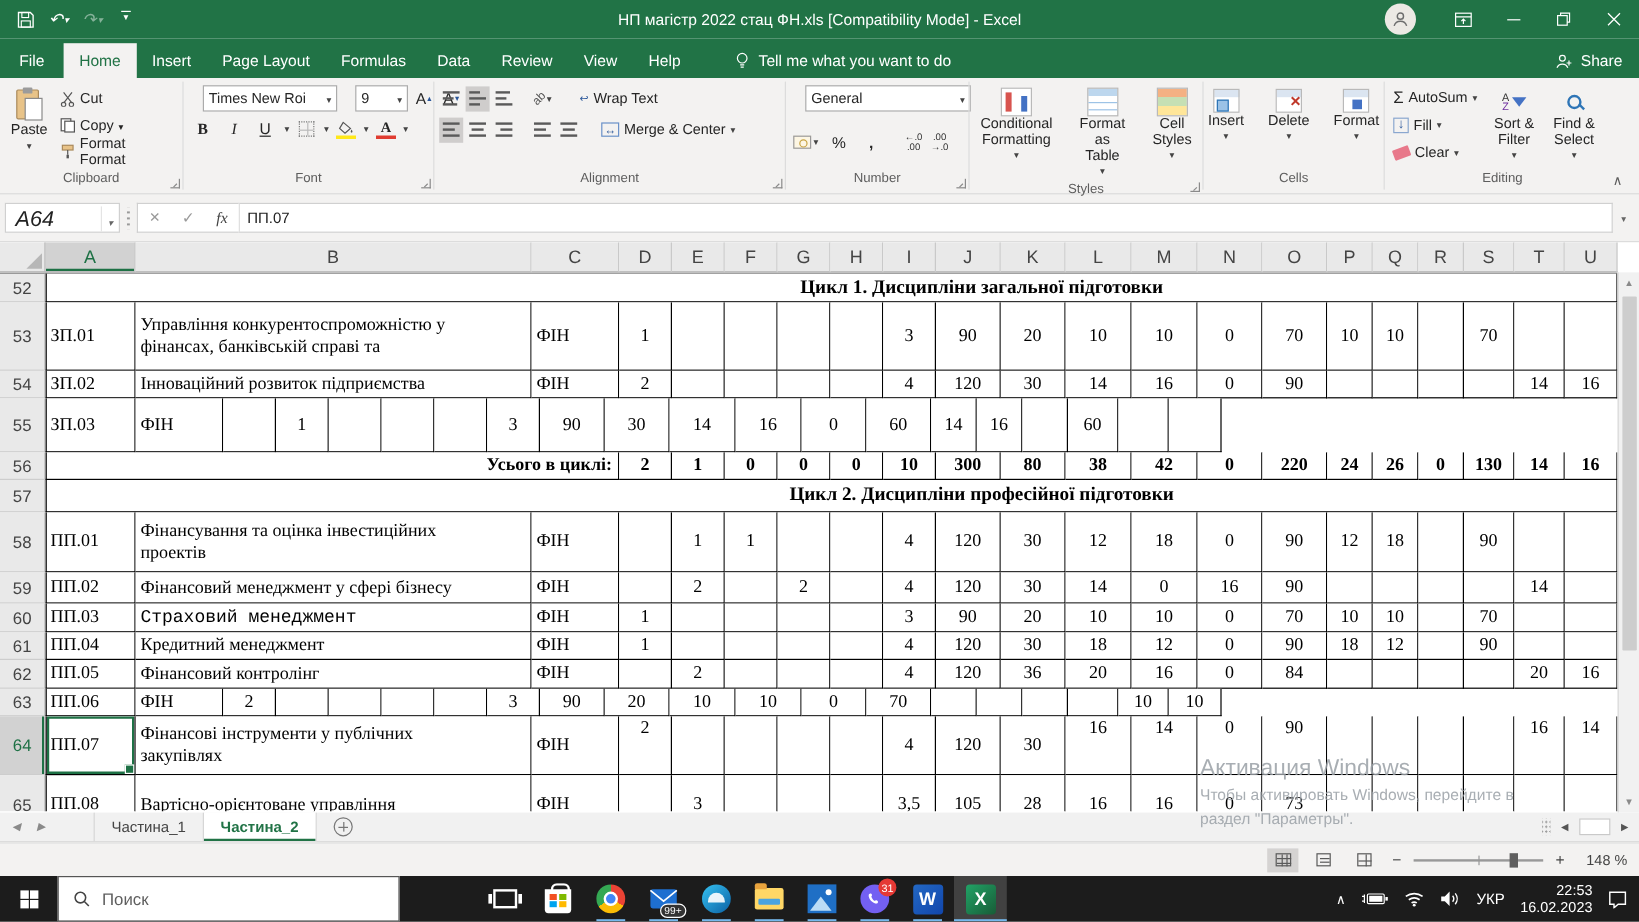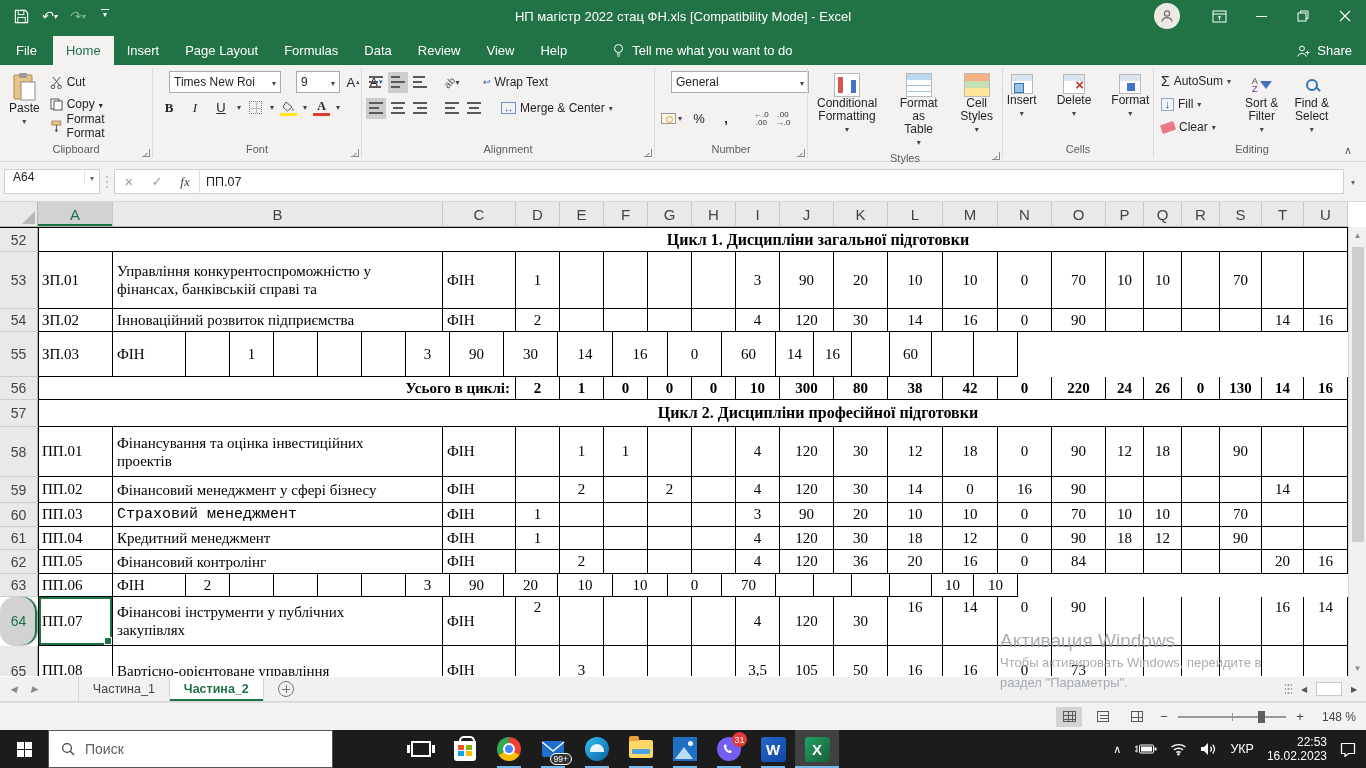--- a/index.html
+++ b/index.html
@@ -87,42 +87,42 @@
   .collapse{position:absolute;right:14px;bottom:4px;font-size:11px;color:#5d5d5d;}
   .gi-chev::before{content:"∧";}
   .dec::before{white-space:pre;font-size:8px;line-height:8px;color:#333;display:block;text-align:center;}
   .dec1::before{content:"\2190.0\A .00";}
   .dec2::before{content:".00\A \2192.0";}
   .moneyico{width:15px;height:11px;border:1px solid #9a9a9a;background:#fdf6e3;position:relative;}
   .moneyico::after{content:"";position:absolute;left:4px;top:2px;width:5px;height:5px;border:1px solid #c8a445;border-radius:50%;}
 
   
   .fbar{height:40px;background:#f3f2f1;border-bottom:1px solid #d6d6d6;display:flex;align-items:center;padding:0 4px;}
-  .namebox{width:96px;height:25px;background:#fff;border:1px solid #d0d0d0;display:flex;align-items:flex-start;font-size:12px;padding-left:8px;color:#222;}
+  .namebox{width:96px;height:25px;background:#fff;border:1px solid #d0d0d0;display:flex;align-items:flex-end;font-size:18px;padding-left:8px;color:#222;font-style:italic;}
   .namebox .gi-down{margin-left:auto;padding:0 5px;color:#666;border-left:1px solid #e4e4e4;}
   .fdots{width:10px;height:18px;margin:0 2px;background:radial-gradient(circle 1px,#9a9a9a 99%,transparent) center/4px 5px repeat-y;}
   .fbtns{display:flex;align-items:center;height:25px;background:#fff;border:1px solid #d0d0d0;border-right:0;}
   .fbtn{width:28px;text-align:center;color:#9a9a9a;font-size:13px;}
   .gi-x::before{content:"×";font-size:15px;} .gi-check::before{content:"✓";}
   .fx{font-family:"Liberation Serif",serif;font-style:italic;color:#444;}
   .ffield{flex:1;height:25px;background:#fff;border:1px solid #d0d0d0;border-left:1px solid #e0e0e0;display:flex;align-items:center;padding-left:6px;font-size:12.5px;color:#222;}
   .fexp{width:18px;text-align:center;color:#666;font-size:9px;}
 
   
   .gridarea{position:relative;height:475px;background:#fff;}
   .colhdrrow{display:flex;height:25px;}
   .corner{flex:0 0 38px;background:#e9e9e9;border-right:1px solid #b5b5b5;border-bottom:1px solid #b5b5b5;position:relative;}
   .corner::after{content:"";position:absolute;right:2px;bottom:2px;border-left:13px solid transparent;border-bottom:13px solid #b7b7b7;}
   .colhdr{flex-shrink:0;background:#e9e9e9;border-right:1px solid #c9c9c9;border-bottom:1px solid #b5b5b5;display:flex;align-items:center;justify-content:center;font-size:15px;color:#444;}
   .colhdr.sel{background:#d2d2d2;color:#1e7145;box-shadow:inset 0 -2px 0 #1e7145;}
   .rowswrap{height:449px;overflow:hidden;width:1348px;}
   .grow{display:flex;}
   .grow.first{border-top:1px solid #000;}
   .rowhdr{flex:0 0 38px;background:#e9e9e9;border-right:1px solid #b5b5b5;border-bottom:1px solid #cdcdcd;display:flex;align-items:center;justify-content:center;font-size:14px;color:#444;}
-  .rowhdr.selh{background:#d2d2d2;color:#1e7145;box-shadow:inset -2px 0 0 #1e7145;border-radius:15px;}
+  .rowhdr.selh{background:#d2d2d2;color:#1e7145;box-shadow:inset -2px 0 0 #1e7145;}
   .cell{flex-shrink:0;border-right:1px solid #000;border-bottom:1px solid #000;display:flex;align-items:center;
         font-family:"Liberation Serif","DejaVu Serif",serif;font-size:15px;color:#000;overflow:hidden;background:#fff;}
   .cell.cfirst{border-left:1px solid #000;}
   .cell.num{justify-content:center;}
   .cell.code{padding-left:3px;}
   .cell.name{padding-left:4px;line-height:18px;white-space:pre-line;}
   .cell.dept{padding-left:4px;}
   .cell.sec{justify-content:center;padding-left:250px;font-weight:bold;font-size:16px;}
   .cell.total-label{justify-content:flex-end;padding-right:5px;font-weight:bold;}
   .cell.bold{font-weight:bold;}
@@ -861,21 +861,21 @@
           <div class="cell code cfirst" style="width: 75px;">ПП.08</div>
           <div class="cell name" style="width: 330px;">Вартісно-орієнтоване управління</div>
           <div class="cell dept" style="width: 73px;">ФІН</div>
           <div class="cell num" style="width: 44px;"></div>
           <div class="cell num" style="width: 44px;">3</div>
           <div class="cell num" style="width: 44px;"></div>
           <div class="cell num" style="width: 44px;"></div>
           <div class="cell num" style="width: 44px;"></div>
           <div class="cell num" style="width: 44px;">3,5</div>
           <div class="cell num" style="width: 54px;">105</div>
-          <div class="cell num" style="width: 54px;">50</div>
+          <div class="cell num" style="width: 54px;">28</div>
           <div class="cell num" style="width: 55px;">16</div>
           <div class="cell num" style="width: 55px;">16</div>
           <div class="cell num" style="width: 54px;">0</div>
           <div class="cell num" style="width: 54px;">73</div>
           <div class="cell num" style="width: 38px;"></div>
           <div class="cell num" style="width: 38px;"></div>
           <div class="cell num" style="width: 38px;"></div>
           <div class="cell num" style="width: 42px;"></div>
           <div class="cell num" style="width: 42px;"></div>
           <div class="cell num" style="width: 44px;"></div>

